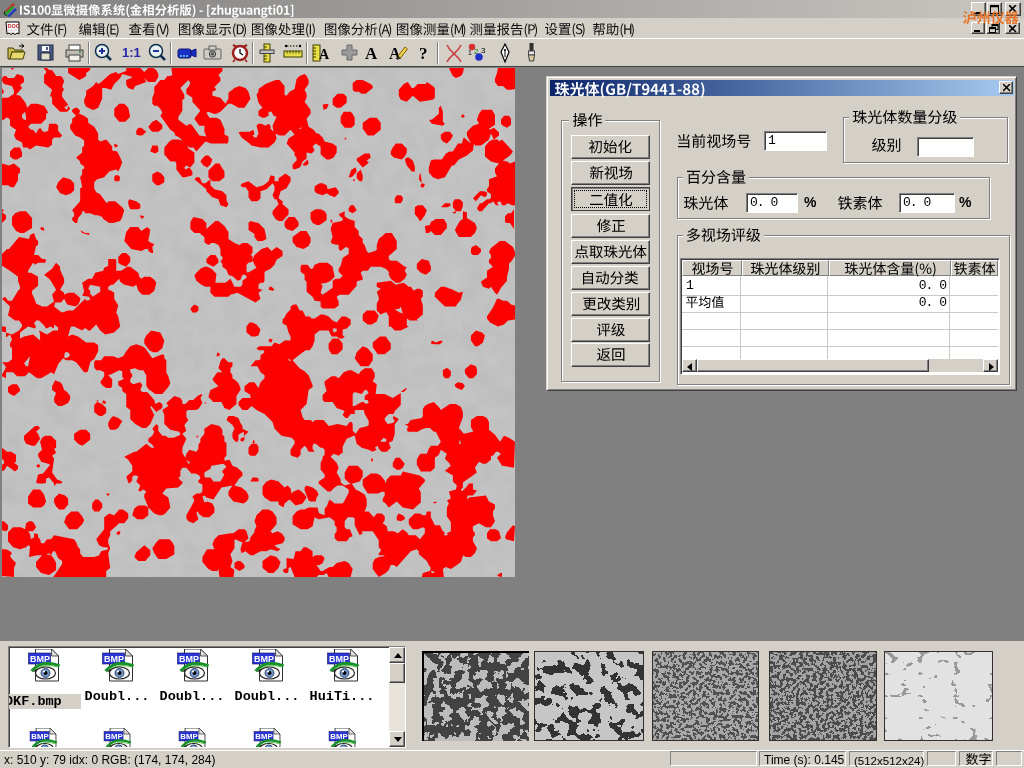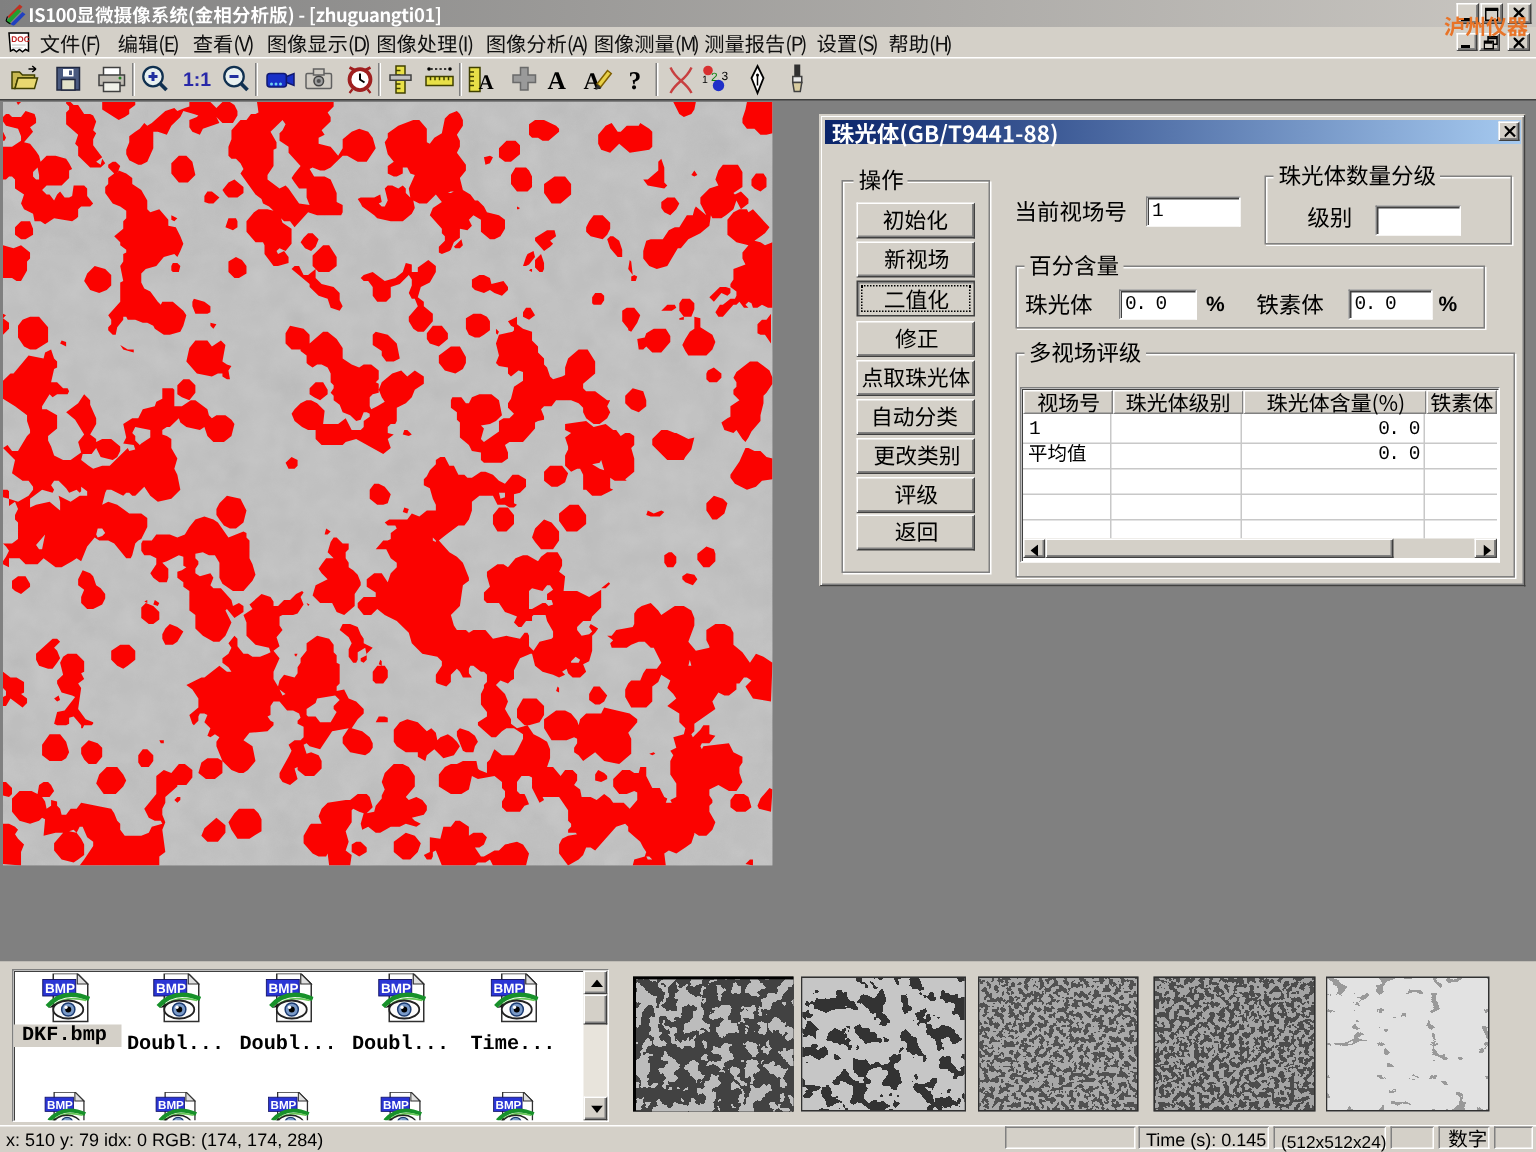--- a/index.html
+++ b/index.html
@@ -650,25 +650,25 @@
     </svg>
 <svg class="abs" style="left:243px;top:81px" width="30" height="19" viewBox="0 0 30 22">
       <use href="#bmpi"></use>
     </svg>
 <svg class="abs" style="left:318px;top:2px" width="32" height="33" viewBox="0 0 31 33">
       <use href="#bmpi"></use>
     </svg>
 <svg class="abs" style="left:318px;top:81px" width="30" height="19" viewBox="0 0 30 22">
       <use href="#bmpi"></use>
     </svg>
-<div class="abs" style="left:-4px;top:36px;width:76px;text-align:center;font:bold 13.5px 'Liberation Mono';background:#d4d0c8;">DKF.bmp</div>
+<div class="abs" style="left:-4px;top:47px;width:76px;font:bold 13.5px 'Liberation Mono';background:#d4d0c8;">DKF.bmp</div>
 <div class="abs" style="left:70px;top:42px;width:76px;text-align:center;font:bold 13.5px 'Liberation Mono';">Doubl...</div>
 <div class="abs" style="left:145px;top:42px;width:76px;text-align:center;font:bold 13.5px 'Liberation Mono';">Doubl...</div>
 <div class="abs" style="left:220px;top:42px;width:76px;text-align:center;font:bold 13.5px 'Liberation Mono';">Doubl...</div>
-<div class="abs" style="left:295px;top:42px;width:76px;text-align:center;font:bold 13.5px 'Liberation Mono';">Time...</div>
+<div class="abs" style="left:295px;top:42px;width:76px;text-align:center;font:bold 13.5px 'Liberation Mono';">HuiTi...</div>
 <div class="abs" style="left:380px;top:0px;width:16px;height:100px;background:#e8e4dc">
 </div>
 <div class="abs" style="left:380px;top:0px;width:16px;height:16px;background:#d4d0c8;border:1px solid;border-color:#fff #404040 #404040 #fff;box-shadow:inset -1px -1px 0 #808080,inset 1px 1px 0 #d4d0c8;">
       <svg class="abs" style="left:4px;top:5px" width="8" height="6" viewBox="0 0 8 6">
         <path d="M0 5 L4 0 L8 5 Z" fill="#000"></path>
       </svg>
     </div>
 <div class="abs" style="left:380px;top:16px;width:16px;height:20px;background:#d4d0c8;border:1px solid;border-color:#fff #404040 #404040 #fff;box-shadow:inset -1px -1px 0 #808080,inset 1px 1px 0 #d4d0c8;">
 </div>
 <div class="abs" style="left:380px;top:84px;width:16px;height:16px;background:#d4d0c8;border:1px solid;border-color:#fff #404040 #404040 #fff;box-shadow:inset -1px -1px 0 #808080,inset 1px 1px 0 #d4d0c8;">

